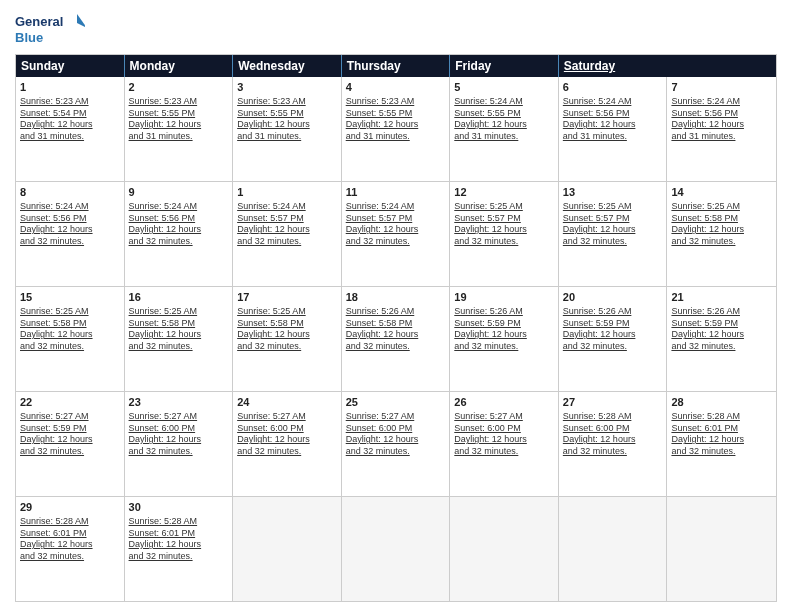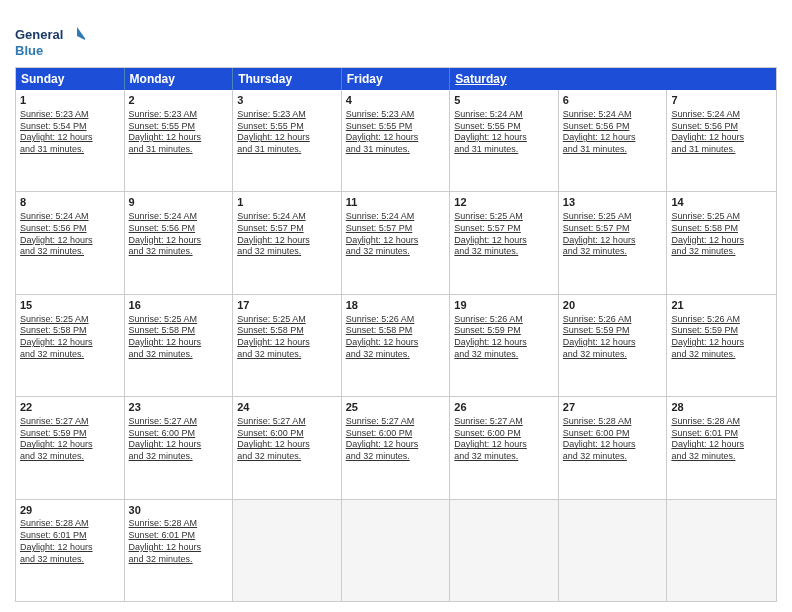--- a/index.html
+++ b/index.html
@@ -20,21 +20,20 @@
     .header {
       display: flex;
       justify-content: space-between;
       align-items: flex-start;
       margin-bottom: 6px;
     }
     .logo {
       display: flex;
       align-items: center;
       gap: 4px;
-      margin-top: 13px;
     }
     .title-section {
       text-align: right;
     }
     .main-title {
       font-size: 30px;
       font-weight: bold;
       color: #1a3a6b;
     }
     .subtitle {
@@ -43,21 +42,21 @@
     }
     .calendar {
       flex: 1;
       display: flex;
       flex-direction: column;
       border: 1px solid #ccc;
     }
     .cal-header {
       display: grid;
       grid-template-columns: repeat(7, 1fr);
-      background: #1d4ed8;
+      background: #0f172a;
     }
     .cal-header-cell {
       color: #fff;
       font-weight: bold;
       font-size: 12px;
       padding: 4px 5px;
       text-align: left;
       border-right: 1px solid #4a87b8;
     }
     .cal-header-cell:last-child {
@@ -122,20 +121,21 @@
     <div class="title-section">
       <div class="main-title"></div>
       <div class="subtitle"></div>
     </div>
   </div>
 
   <div class="calendar">
     <div class="cal-header">
     <div class="cal-header-cell">Sunday</div>
         <div class="cal-header-cell">Monday</div>
+        <div class="cal-header-cell">Wednesday</div>
         <div class="cal-header-cell">Thursday</div>
         <div class="cal-header-cell">Friday</div>
         <div class="cal-header-cell">Saturday</div>
       </div>
     <div class="cal-body" id="cal-body">
     <div class="cal-row">
           <div class="cal-cell">
             <span class="day-num">1</span>
             <div class="cell-info">Sunrise: 5:23 AM<br>Sunset: 5:54 PM<br>Daylight: 12 hours<br>and 31 minutes.</div>
           </div>

